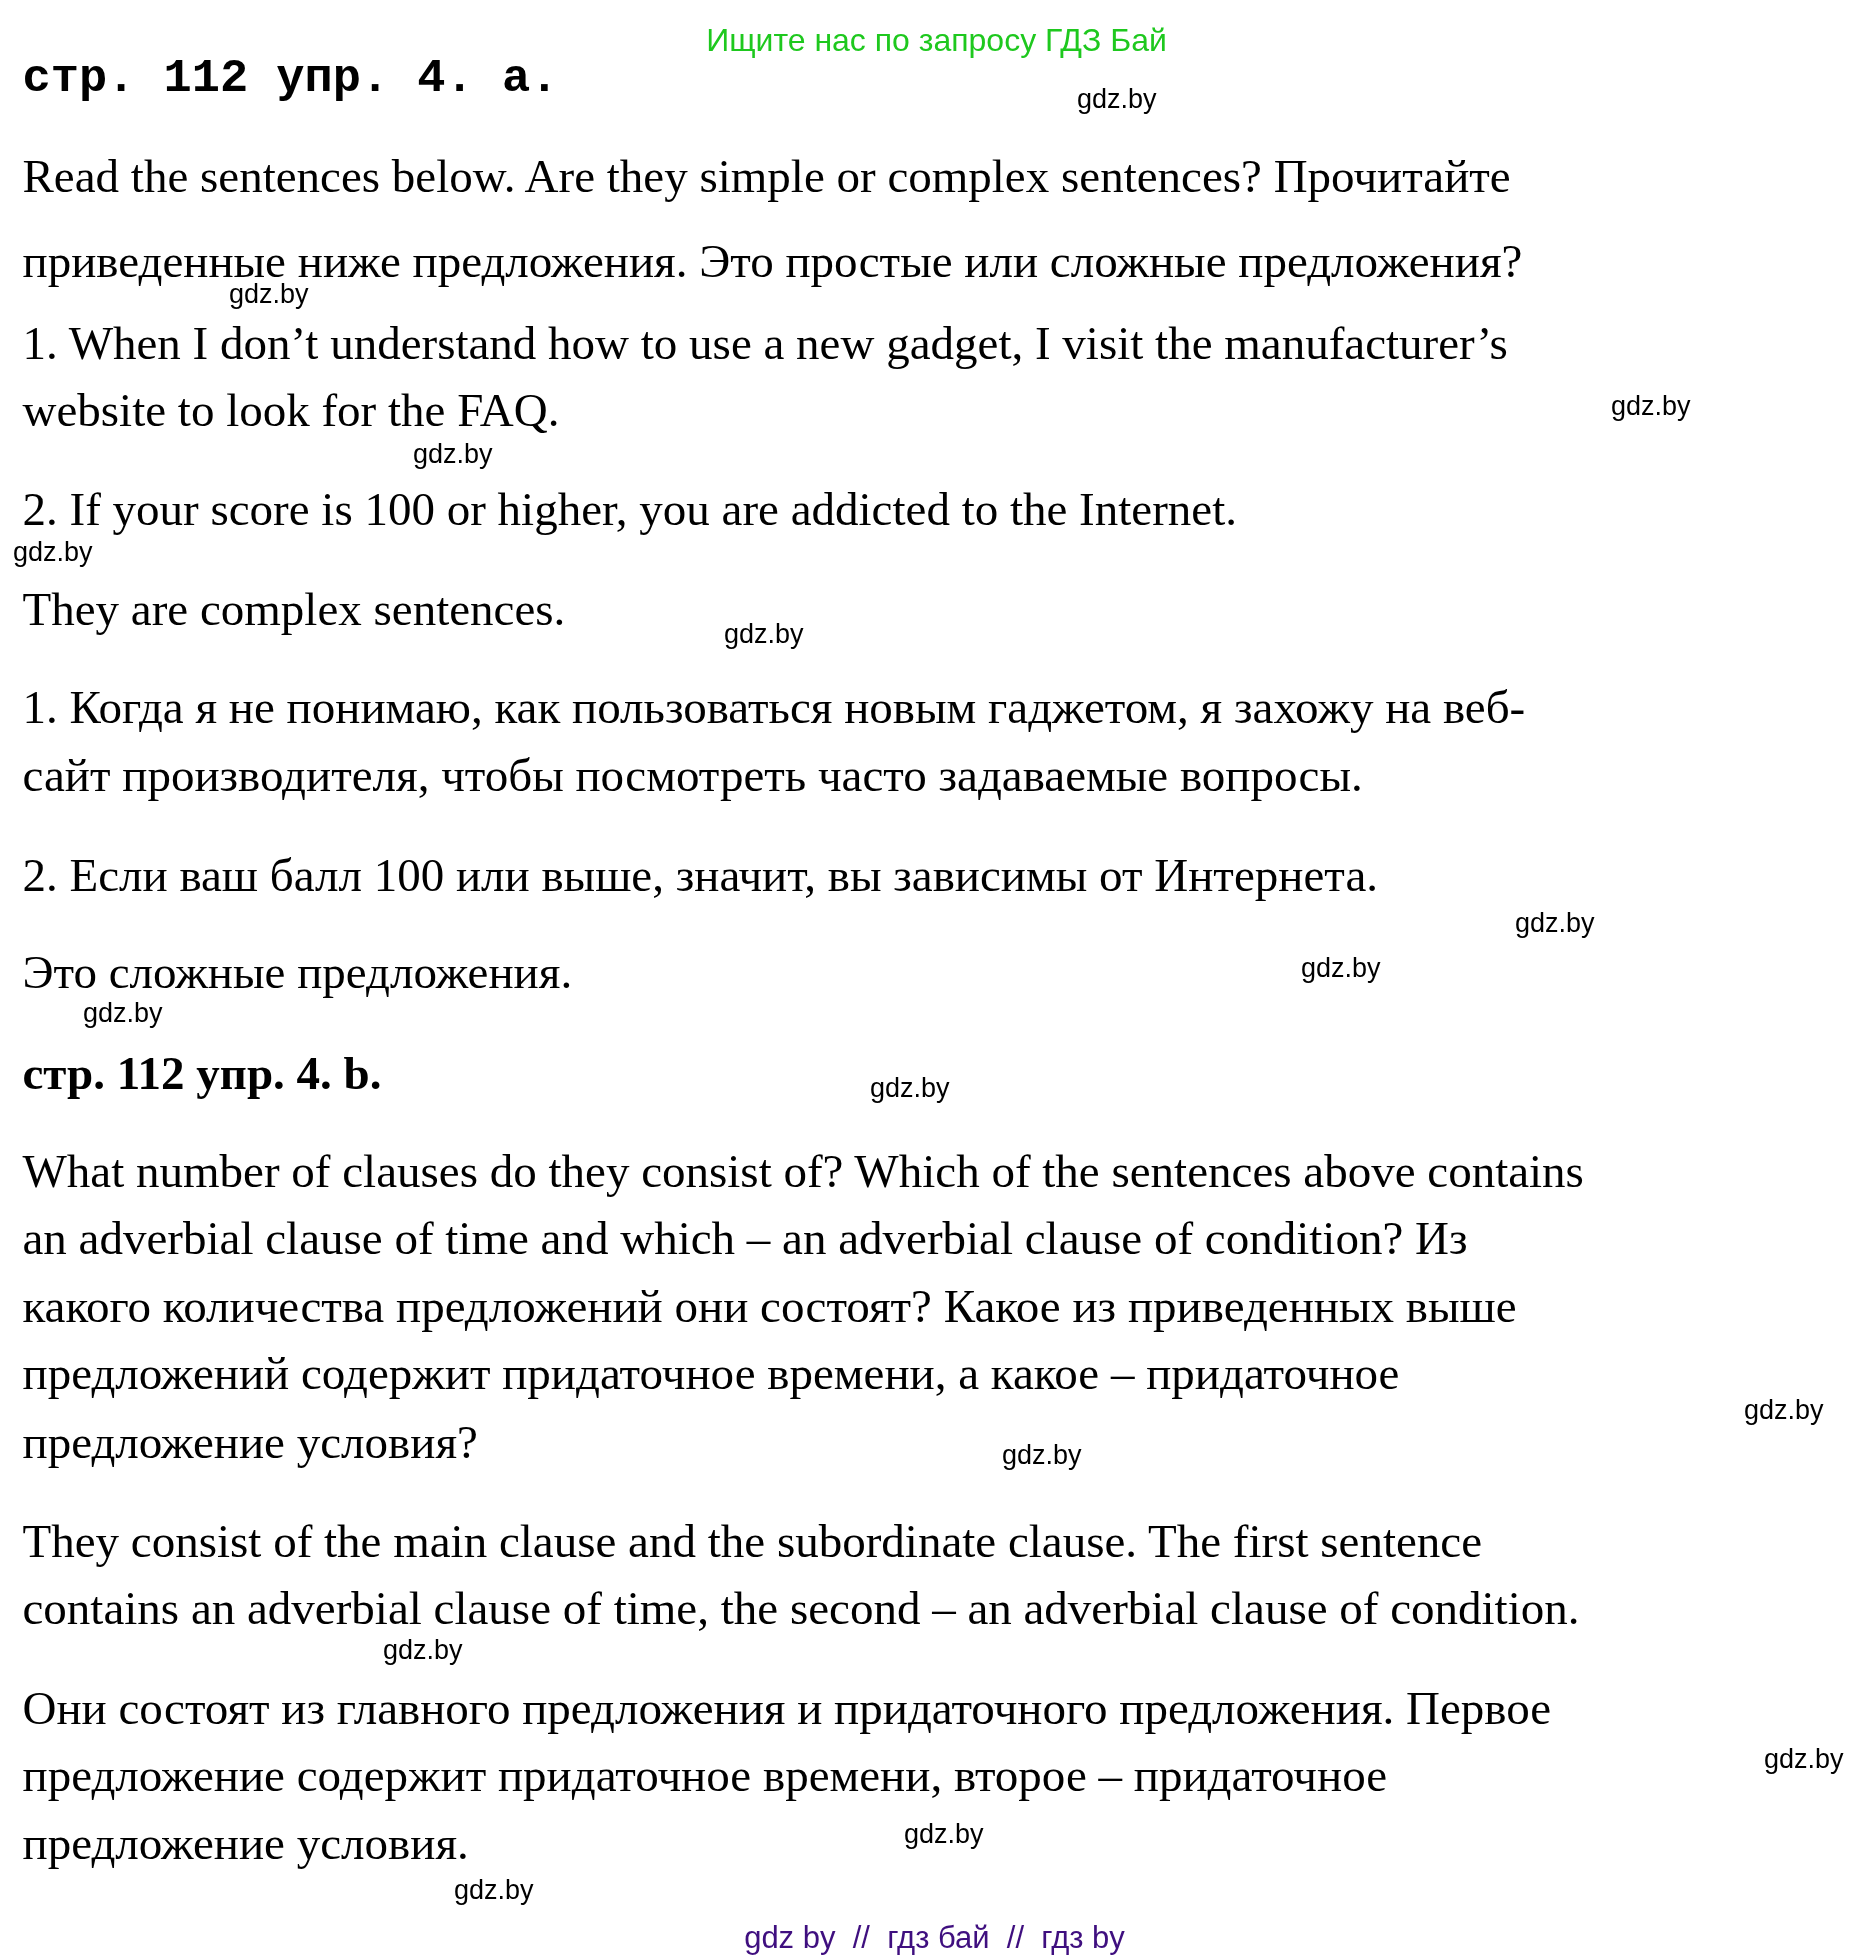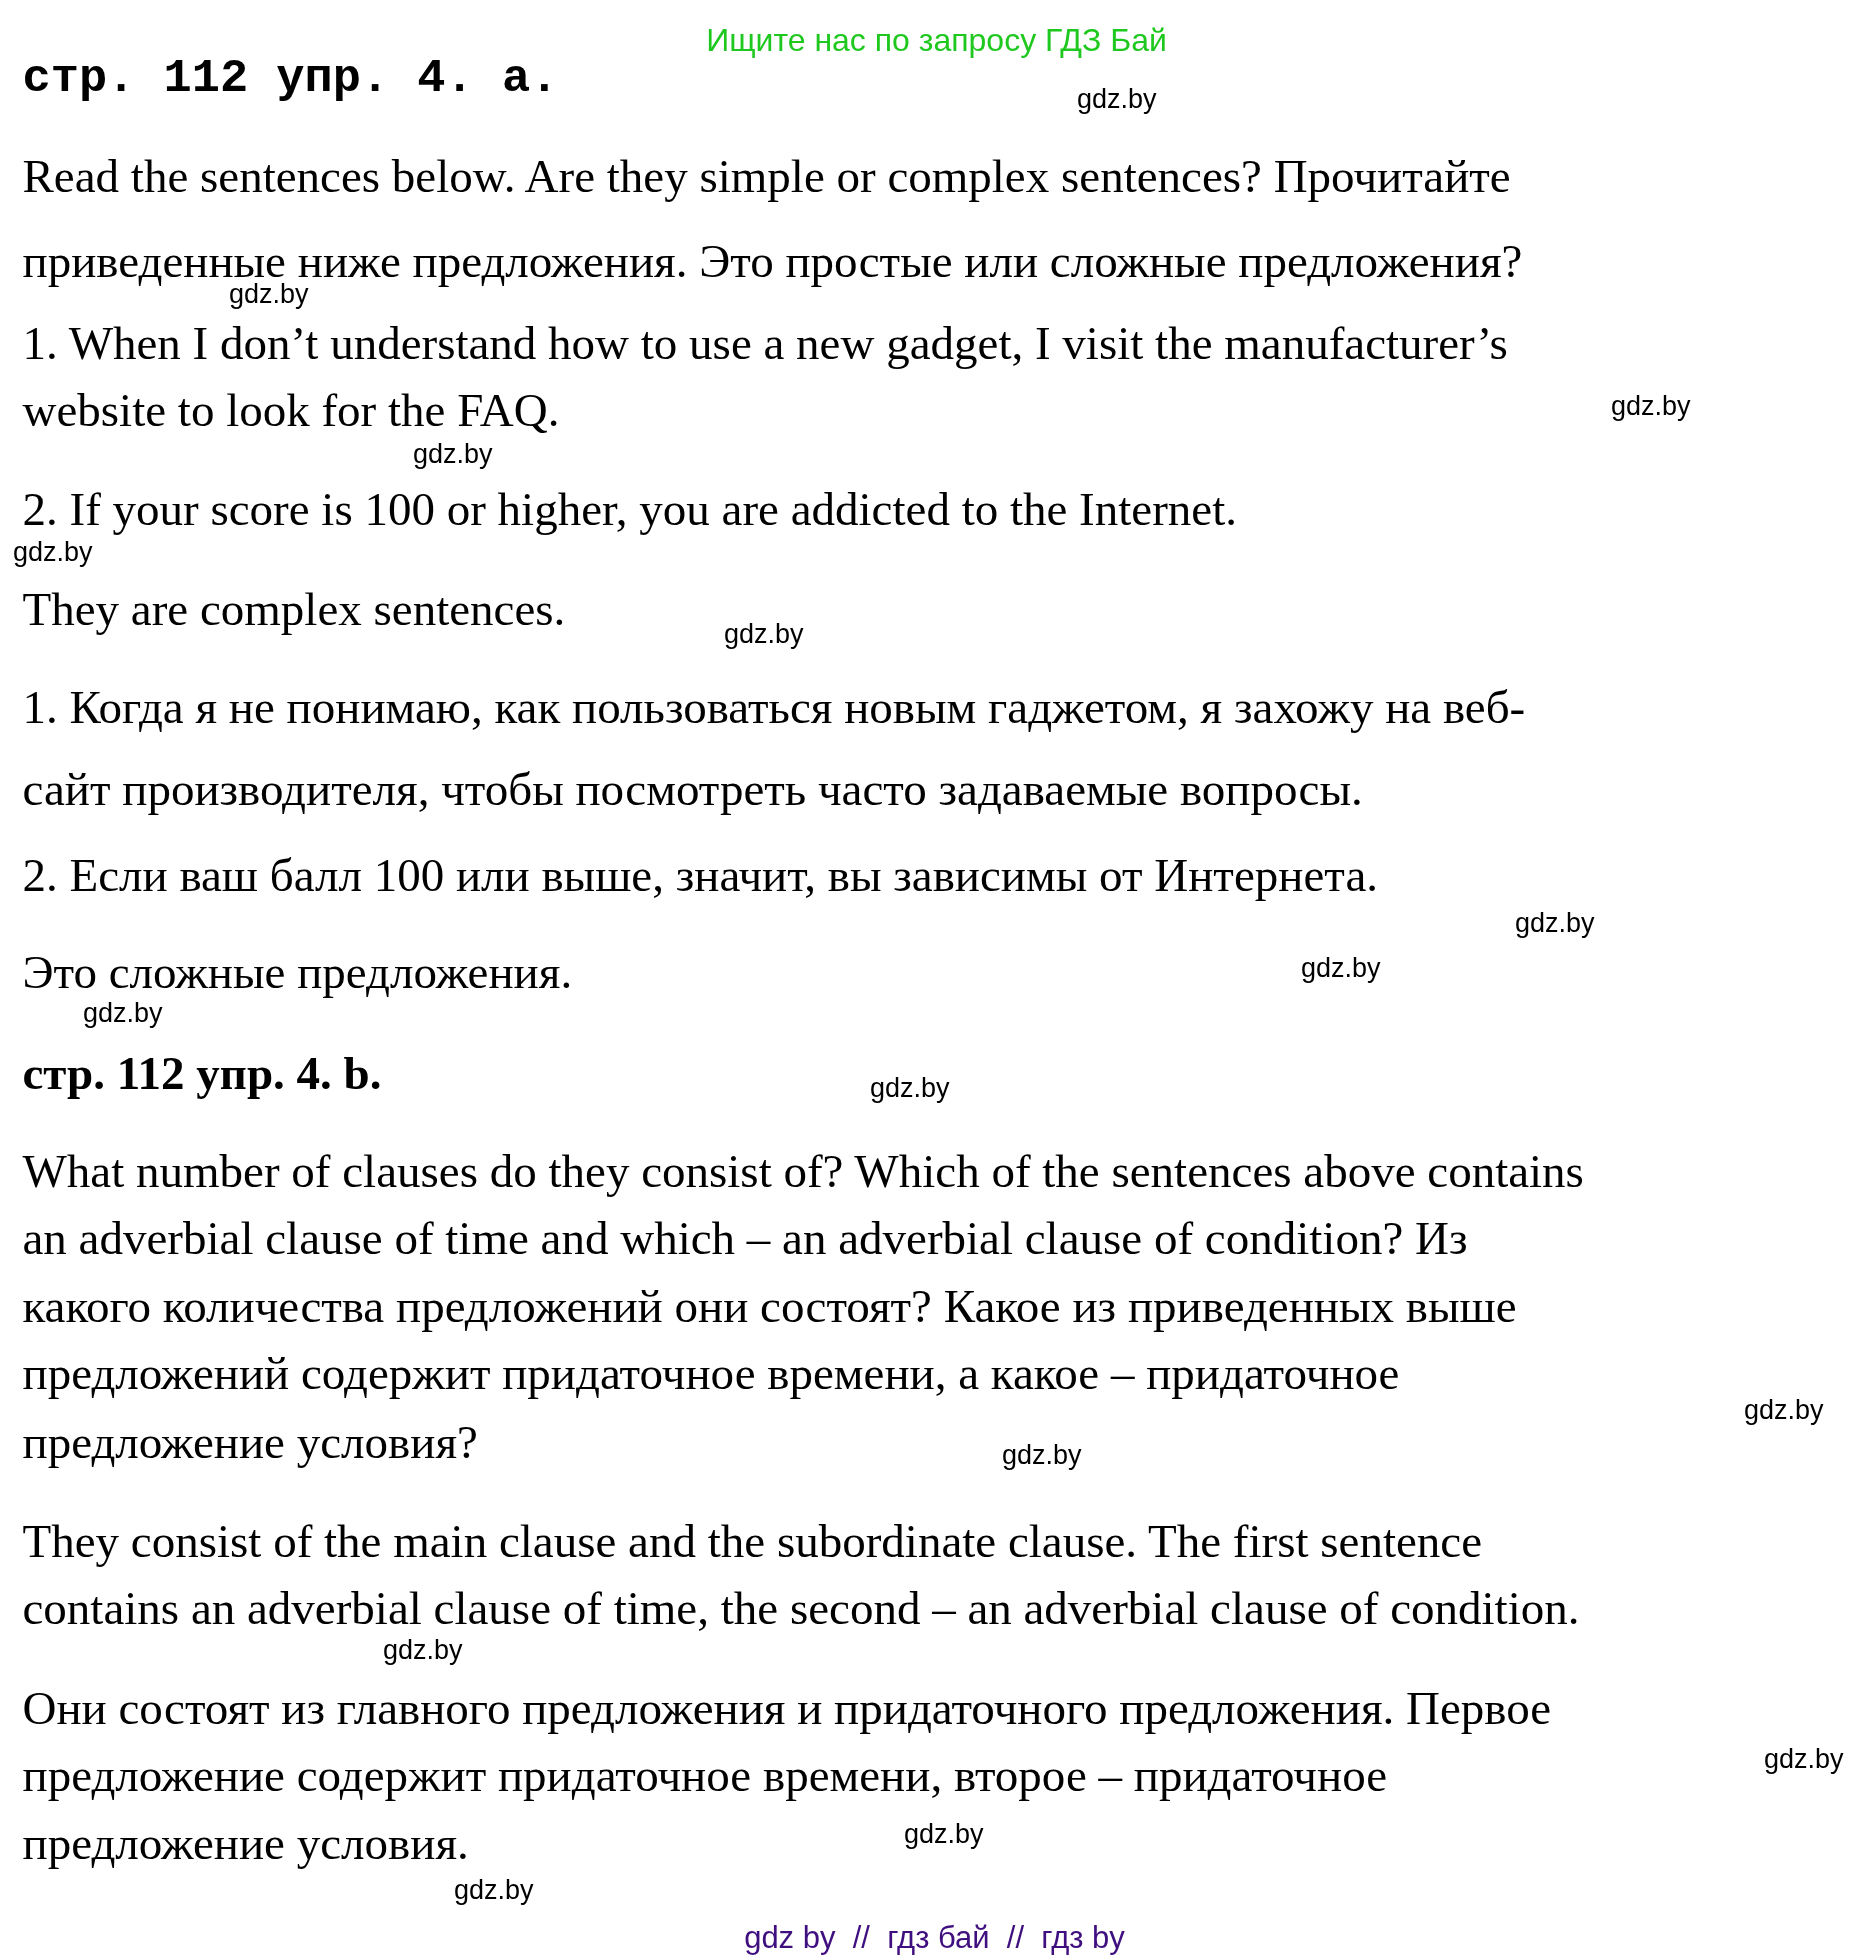--- a/index.html
+++ b/index.html
@@ -43,21 +43,21 @@
 <div class="wm" style="left:1611px; top:391px;">gdz.by</div>
 <div class="wm" style="left:413px; top:439px;">gdz.by</div>
 
 <div class="line" style="top:483px;">2. If your score is 100 or higher, you are addicted to the Internet.</div>
 <div class="wm" style="left:13px; top:537px;">gdz.by</div>
 
 <div class="line" style="top:583px;">They are complex sentences.</div>
 <div class="wm" style="left:724px; top:619px;">gdz.by</div>
 
 <div class="line" style="top:681px;">1. Когда я не понимаю, как пользоваться новым гаджетом, я захожу на веб-</div>
-<div class="line" style="top:749px;margin-top:14px;">сайт производителя, чтобы посмотреть часто задаваемые вопросы.</div>
+<div class="line" style="top:749px;">сайт производителя, чтобы посмотреть часто задаваемые вопросы.</div>
 
 <div class="line" style="top:849px;">2. Если ваш балл 100 или выше, значит, вы зависимы от Интернета.</div>
 <div class="wm" style="left:1515px; top:908px;">gdz.by</div>
 <div class="wm" style="left:1301px; top:953px;">gdz.by</div>
 
 <div class="line" style="top:946px;">Это сложные предложения.</div>
 <div class="wm" style="left:83px; top:998px;">gdz.by</div>
 
 <div class="line heading" style="top:1047px;">стр. 112 упр. 4. b.</div>
 <div class="wm" style="left:870px; top:1073px;">gdz.by</div>

